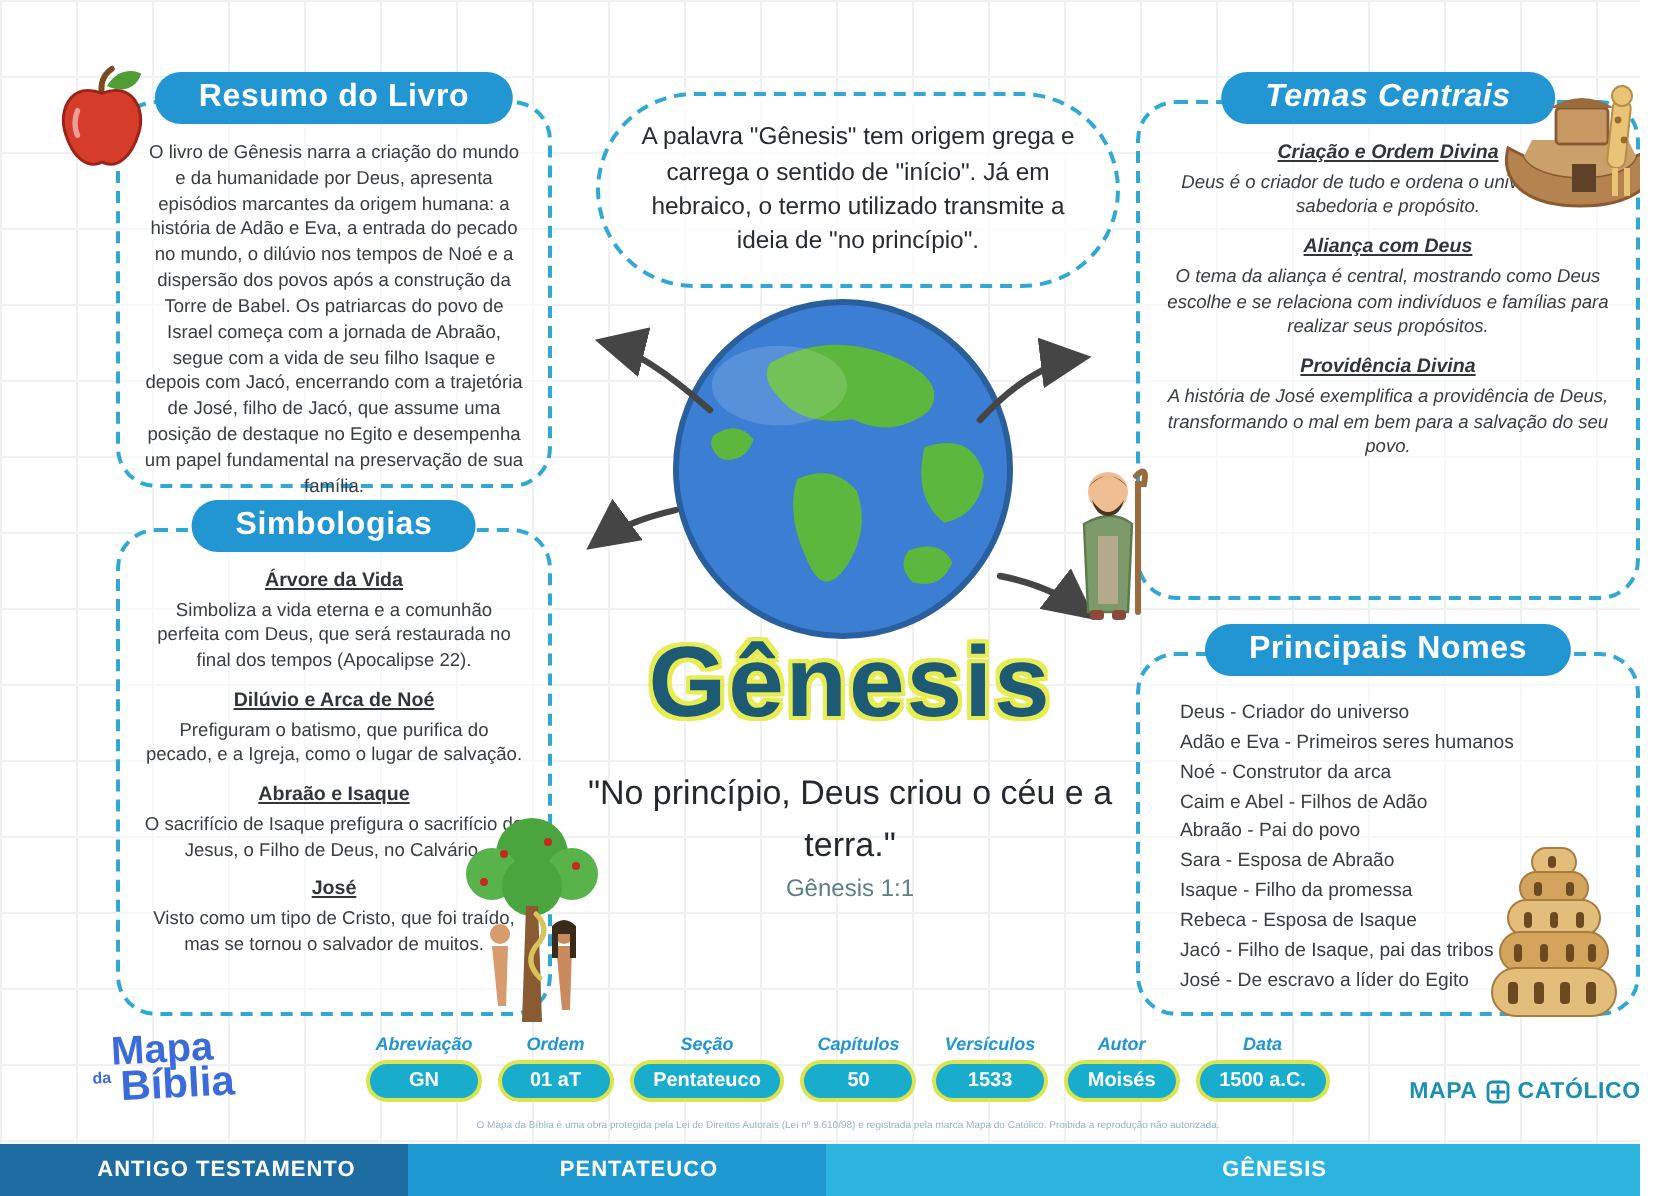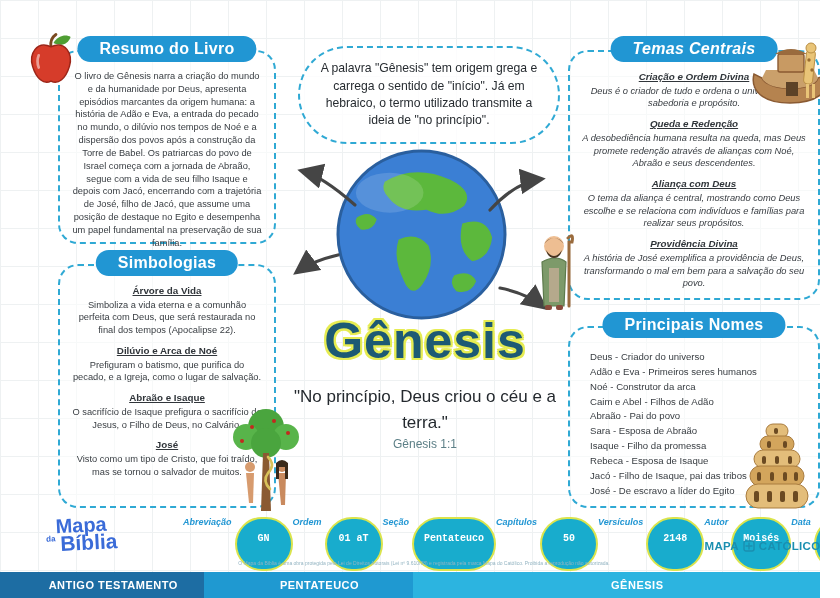--- a/index.html
+++ b/index.html
@@ -52,24 +52,24 @@
   .i-ark{left:748px;top:40px;width:90px;height:74px;}
   .i-shepherd{left:532px;top:228px;width:48px;height:90px;}
   .i-tree{left:230px;top:405px;width:72px;height:115px;}
   .i-tower{left:742px;top:420px;width:70px;height:92px;}
   
   .logo{position:absolute;left:46px;top:516px;color:#3a6bd8;transform:rotate(-3deg);line-height:.9;}
   .logo .l1{font-size:20px;font-weight:bold;display:block;margin-left:10px;}
   .logo .l2{font-size:8px;font-weight:bold;display:inline-block;vertical-align:top;}
   .logo .l3{font-size:21px;font-weight:bold;display:inline-block;}
   .info-table{position:absolute;left:183px;top:517px;width:482px;display:flex;justify-content:space-between;}
-  .col{display:flex;flex-direction:row;gap:3px;}
+  .col{display:flex;flex-direction:column;align-items:center;gap:3px;}
   .col-label{font-size:9px;font-weight:bold;font-style:italic;color:#2196d3;}
   .col-pill{background:#18accd;border:2px solid #dbe44c;border-radius:999px;
-    color:#fff;font-weight:bold;font-size:10px;padding:14px 10px;min-width:34px;text-align:center;font-family:Liberation Mono, monospace;}
+    color:#fff;font-weight:bold;font-size:10px;padding:3px 10px;min-width:34px;text-align:center;}
   .brand{position:absolute;left:690px;top:540px;width:145px;display:flex;align-items:center;
     justify-content:center;gap:4px;color:#1a8fb0;font-weight:bold;font-size:11.5px;letter-spacing:.3px;}
   .fineprint{position:absolute;left:183px;top:560px;width:482px;text-align:center;
     font-size:5px;color:#93b4c2;}
   
   .bottom-bar{position:absolute;left:0;bottom:0;width:840px;height:26px;display:flex;z-index:6;}
   .seg{display:flex;align-items:center;justify-content:center;color:#fff;font-weight:bold;
     font-size:11px;letter-spacing:.5px;padding-left:22px;}
   .seg1{width:198px;background:#1d6da3;}
   .seg2{width:202px;background:#1f99d1;}
@@ -106,24 +106,20 @@
       </div>
     </div>
   </section>
 
   <section class="box box-temas">
     <div class="pill">Temas Centrais</div>
     <div class="box-body">
       <div class="item">
         <div class="item-h">Criação e Ordem Divina</div>
         <div>Deus é o criador de tudo e ordena o universo com sabedoria e propósito.</div>
-      </div>
-      <div class="item">
-        <div class="item-h">Queda e Redenção</div>
-        <div>A desobediência humana resulta na queda, mas Deus promete redenção através de alianças com Noé, Abraão e seus descendentes.</div>
       </div>
       <div class="item">
         <div class="item-h">Aliança com Deus</div>
         <div>O tema da aliança é central, mostrando como Deus escolhe e se relaciona com indivíduos e famílias para realizar seus propósitos.</div>
       </div>
       <div class="item">
         <div class="item-h">Providência Divina</div>
         <div>A história de José exemplifica a providência de Deus, transformando o mal em bem para a salvação do seu povo.</div>
       </div>
     </div>
@@ -271,21 +267,21 @@
     <div class="col">
       <div class="col-label">Seção</div>
       <div class="col-pill">Pentateuco</div>
     </div>
     <div class="col">
       <div class="col-label">Capítulos</div>
       <div class="col-pill">50</div>
     </div>
     <div class="col">
       <div class="col-label">Versículos</div>
-      <div class="col-pill">2148</div>
+      <div class="col-pill">1533</div>
     </div>
     <div class="col">
       <div class="col-label">Autor</div>
       <div class="col-pill">Moisés</div>
     </div>
     <div class="col">
       <div class="col-label">Data</div>
       <div class="col-pill">1500 a.C.</div>
     </div>
   </div>

